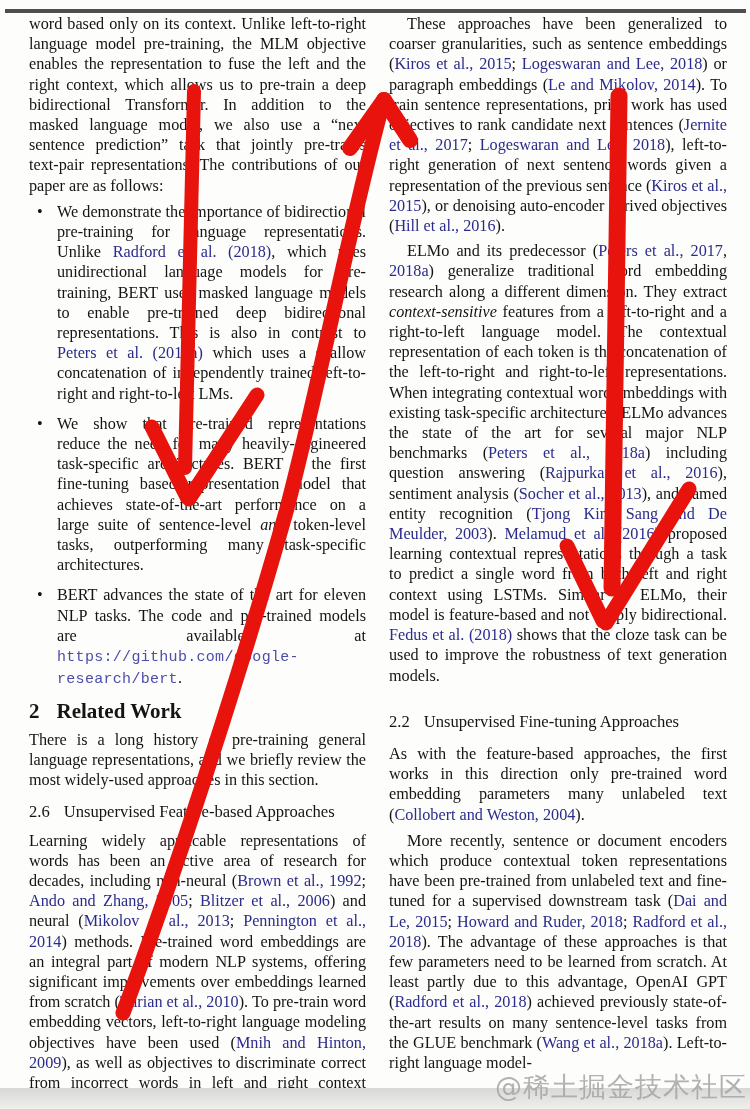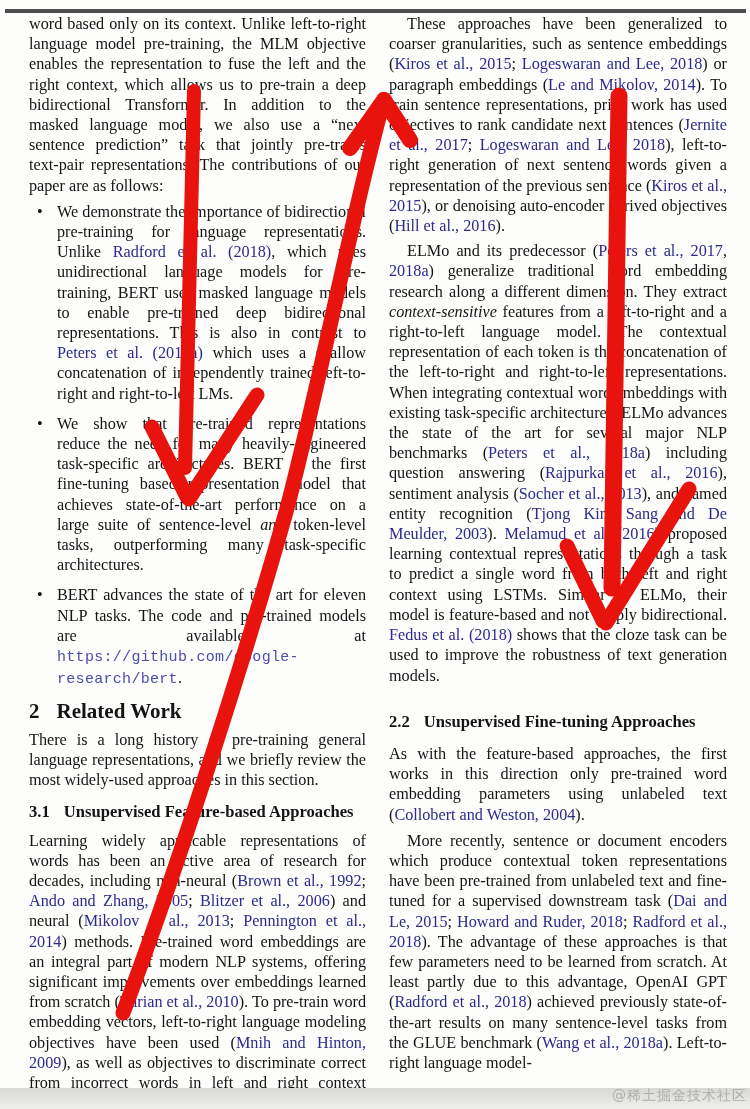--- a/index.html
+++ b/index.html
@@ -13,31 +13,31 @@
   .col { position:absolute; top:14px; font-size:16.2px; line-height:20.2px; }
   .col-left  { left:29px;  width:337px; }
   .col-right { left:389px; width:338px; }
   .para { margin:0 0 6px; text-align:justify; }
   .para.indent { text-indent:18px; margin-bottom:5px; }
   .bullet-item { display:flex; margin:4px 0 10px; }
   .bullet-marker { flex:0 0 28px; padding-left:8px; box-sizing:border-box; }
   .bullet-body { flex:1; text-align:justify; }
   .sec-heading { font-weight:bold; font-size:21px; margin:10px 0 9px; }
   .sec-heading .sec-num { margin-right:17px; }
-  .subsec-heading { font-weight:bold; font-size:16.6px; margin:12px 0 8px; }
+  .subsec-heading { font-weight:normal; font-size:16.6px; margin:12px 0 8px; }
   .subsec-heading .sec-num { margin-right:14px; }
   .col-right .subsec-heading { margin:26px 0 12px; }
   .seg-cite { color:var(--cite,#2b2b8c); }
   .seg-url  { color:var(--url,#4d4daa); font-family:"Liberation Mono","DejaVu Sans Mono",monospace; font-size:15px; letter-spacing:0.3px; }
   .seg-italic { font-style:italic;margin-top:20px; }
   .annotation-layer { position:absolute; left:0; top:0; width:750px; height:1109px; pointer-events:none; }
   .arrow-stroke { stroke:var(--red,#e8130d); fill:none; stroke-linecap:round; stroke-linejoin:round; }
   .bottom-strip { position:absolute; left:0; bottom:0; width:750px; height:21px;
     background:linear-gradient(180deg,#d8d8d6 0%,#efefed 100%); }
-  .watermark { position:absolute; right:3px; bottom:4px; font-size:14px;
+  .watermark { position:absolute; right:3px; bottom:4px; font-size:27px;
     color:rgba(165,165,165,0.85); font-family:"DejaVu Sans",sans-serif; letter-spacing:1px; }
 </style>
 </head>
 <body>
 
 <div class="page">
   <div class="top-rule"></div>
 
   <div class="col col-left">
       <p class="para"><span>word based only on its context.  Unlike left-to-right language model pre-training, the MLM objective enables the representation to fuse the left and the right context, which allows us to pre-train a deep bidirectional Transformer.  In addition to the masked language model, we also use a “next sentence prediction” task that jointly pre-trains text-pair representations. The contributions of our paper are as follows:</span></p>
@@ -48,28 +48,28 @@
       <div class="bullet-item">
         <span class="bullet-marker">•</span>
         <div class="bullet-body"><span>We show that pre-trained representations reduce the need for many heavily-engineered task-specific architectures.  BERT is the first fine-tuning based representation model that achieves state-of-the-art performance on a large suite of sentence-level </span><span class="seg-italic">and</span><span> token-level tasks, outperforming many task-specific architectures.</span></div>
       </div>
       <div class="bullet-item">
         <span class="bullet-marker">•</span>
         <div class="bullet-body"><span>BERT advances the state of the art for eleven NLP tasks.  The code and pre-trained models are available at </span><span class="seg-url">https://github.com/google-research/bert</span><span>.</span></div>
       </div>
       <div class="sec-heading"><span class="sec-num">2</span><span>Related Work</span></div>
       <p class="para"><span>There is a long history of pre-training general language representations, and we briefly review the most widely-used approaches in this section.</span></p>
-      <div class="subsec-heading"><span class="sec-num">3.1</span><span>Unsupervised Feature-based Approaches</span></div>
+      <div class="subsec-heading"><span class="sec-num">2.6</span><span>Unsupervised Feature-based Approaches</span></div>
       <p class="para"><span>Learning widely applicable representations of words has been an active area of research for decades, including non-neural (</span><span class="seg-cite">Brown et al., 1992</span><span>; </span><span class="seg-cite">Ando and Zhang, 2005</span><span>; </span><span class="seg-cite">Blitzer et al., 2006</span><span>) and neural (</span><span class="seg-cite">Mikolov et al., 2013</span><span>; </span><span class="seg-cite">Pennington et al., 2014</span><span>) methods.  Pre-trained word embeddings are an integral part of modern NLP systems, offering significant improvements over embeddings learned from scratch (</span><span class="seg-cite">Turian et al., 2010</span><span>). To pre-train word embedding vectors, left-to-right language modeling objectives have been used (</span><span class="seg-cite">Mnih and Hinton, 2009</span><span>), as well as objectives to discriminate correct from incorrect words in left and right context (</span><span class="seg-cite">Mikolov et al., 2013</span><span>).</span></p>
     </div>
   <div class="col col-right">
       <p class="para indent"><span>These approaches have been generalized to coarser granularities, such as sentence embeddings (</span><span class="seg-cite">Kiros et al., 2015</span><span>; </span><span class="seg-cite">Logeswaran and Lee, 2018</span><span>) or paragraph embeddings (</span><span class="seg-cite">Le and Mikolov, 2014</span><span>).  To train sentence representations, prior work has used objectives to rank candidate next sentences (</span><span class="seg-cite">Jernite et al., 2017</span><span>; </span><span class="seg-cite">Logeswaran and Lee, 2018</span><span>), left-to-right generation of next sentence words given a representation of the previous sentence (</span><span class="seg-cite">Kiros et al., 2015</span><span>), or denoising auto-encoder derived objectives (</span><span class="seg-cite">Hill et al., 2016</span><span>).</span></p>
       <p class="para indent"><span>ELMo and its predecessor (</span><span class="seg-cite">Peters et al., 2017</span><span>, </span><span class="seg-cite">2018a</span><span>) generalize traditional word embedding research along a different dimension.  They extract </span><span class="seg-italic">context-sensitive</span><span> features from a left-to-right and a right-to-left language model.  The contextual representation of each token is the concatenation of the left-to-right and right-to-left representations. When integrating contextual word embeddings with existing task-specific architectures, ELMo advances the state of the art for several major NLP benchmarks (</span><span class="seg-cite">Peters et al., 2018a</span><span>) including question answering (</span><span class="seg-cite">Rajpurkar et al., 2016</span><span>), sentiment analysis (</span><span class="seg-cite">Socher et al., 2013</span><span>), and named entity recognition (</span><span class="seg-cite">Tjong Kim Sang and De Meulder, 2003</span><span>).  </span><span class="seg-cite">Melamud et al. (2016)</span><span> proposed learning contextual representations through a task to predict a single word from both left and right context using LSTMs.  Similar to ELMo, their model is feature-based and not deeply bidirectional.  </span><span class="seg-cite">Fedus et al. (2018)</span><span> shows that the cloze task can be used to improve the robustness of text generation models.</span></p>
       <div class="subsec-heading"><span class="sec-num">2.2</span><span>Unsupervised Fine-tuning Approaches</span></div>
-      <p class="para"><span>As with the feature-based approaches, the first works in this direction only pre-trained word embedding parameters using unlabeled text  (</span><span class="seg-cite">Collobert and Weston, 2004</span><span>).</span></p>
+      <p class="para"><span>As with the feature-based approaches, the first works in this direction only pre-trained word embedding parameters many unlabeled text  (</span><span class="seg-cite">Collobert and Weston, 2004</span><span>).</span></p>
       <p class="para indent"><span>More recently, sentence or document encoders which produce contextual token representations have been pre-trained from unlabeled text and fine-tuned for a supervised downstream task (</span><span class="seg-cite">Dai and Le, 2015</span><span>; </span><span class="seg-cite">Howard and Ruder, 2018</span><span>; </span><span class="seg-cite">Radford et al., 2018</span><span>).  The advantage of these approaches is that few parameters need to be learned from scratch.  At least partly due to this advantage, OpenAI GPT (</span><span class="seg-cite">Radford et al., 2018</span><span>) achieved previously state-of-the-art results on many sentence-level tasks from the GLUE benchmark (</span><span class="seg-cite">Wang et al., 2018a</span><span>).  Left-to-right language model-</span></p>
     </div>
 
   <svg class="annotation-layer" viewBox="0 0 750 1109" xmlns="http://www.w3.org/2000/svg">
     <g>
       <path class="arrow-stroke" stroke-width="15" d="M123,1013 C170,890 240,675 286,512 C318,392 348,232 382,106"></path>
       <path class="arrow-stroke" stroke-width="16" d="M384,100 L350,148"></path>
       <path class="arrow-stroke" stroke-width="16" d="M384,100 L410,140"></path>
     </g>
     <g>

